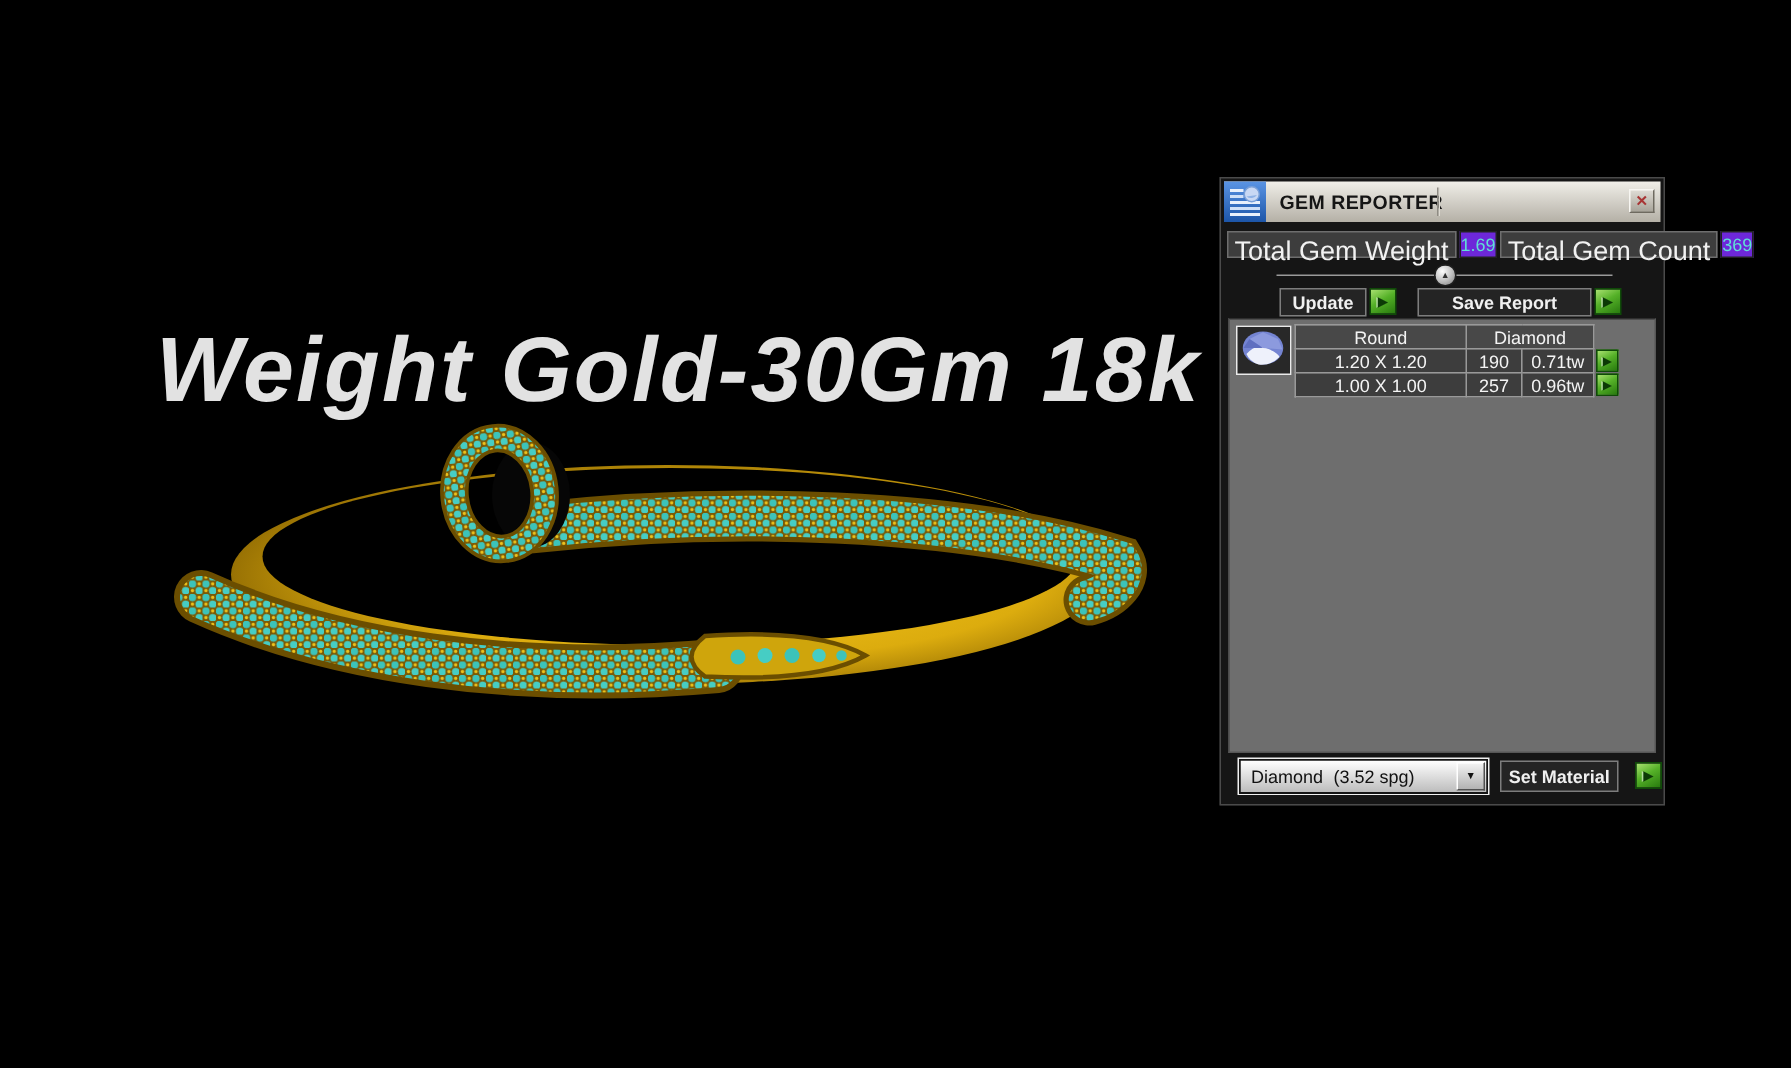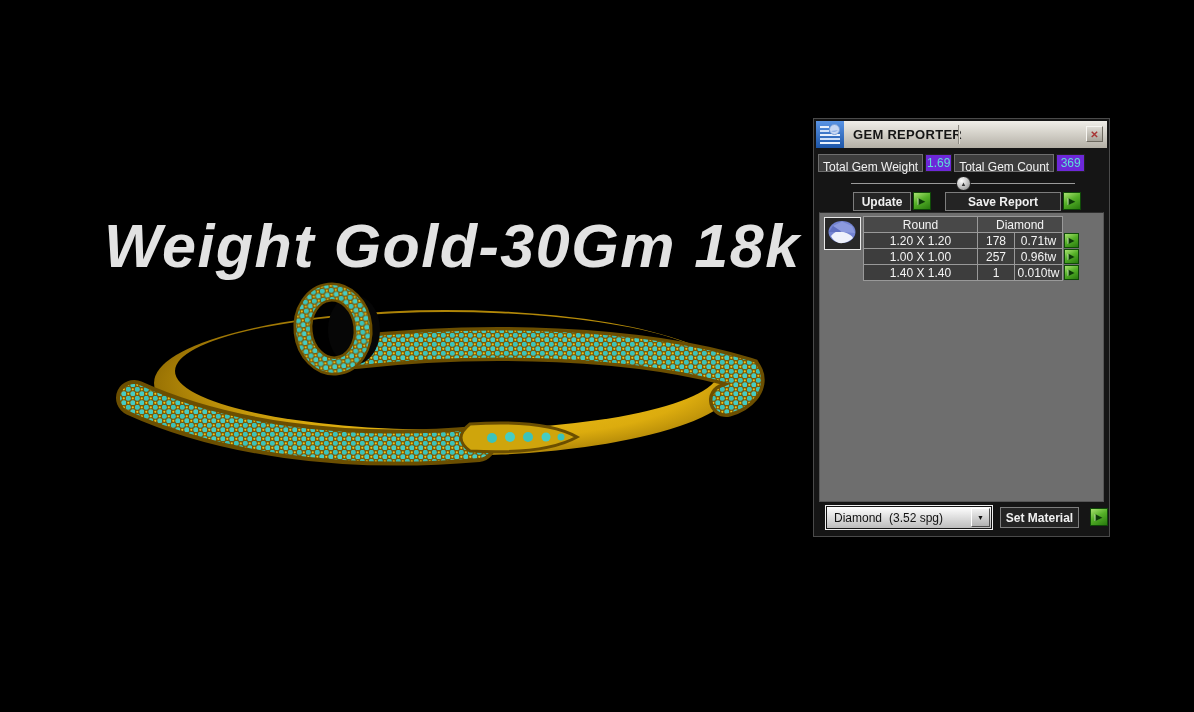--- a/index.html
+++ b/index.html
@@ -24,21 +24,21 @@
   .tb-divider { position:absolute; left:142px; top:4px; bottom:4px; width:0;
                 border-left:1px solid #8f8c84; border-right:1px solid #dedbd3; }
   .tb-close { position:absolute; right:4px; top:5px; width:17px; height:16px;
               background:linear-gradient(#dedbd4,#a8a49a); border:1px solid;
               border-color:#f7f6f2 #6e6a60 #6e6a60 #f7f6f2; color:#a83434;
               font-size:10px; font-weight:bold; display:flex; align-items:center;
               justify-content:center; cursor:default; }
 
   .totals-row { position:absolute; top:34px; left:4px; right:4px; height:19px;
                 display:flex; align-items:center; gap:2px; }
-  .t-label { background:#3d3d3d; border:1px solid #6e6e6e; color:#f2f2f2; font-size:12px;
+  .t-label { background:#3d3d3d; border:1px solid #6e6e6e; color:#f2f2f2; font-size:18px;
              height:18px; line-height:16px; padding:4px 4px; white-space:nowrap; }
   .t-value { background:#6d28d9; color:#5fe0d5; font-size:12px; height:18px; line-height:17px;
              text-align:center; border:1px solid #222; }
   .t-value.w1 { width:27px; } .t-value.w2 { width:29px; }
 
   .slider-row { position:absolute; top:56px; left:0; right:0; height:16px; }
   .slider-line { position:absolute; left:37px; right:34px; top:8px; height:1px; background:#9a9a9a; }
   .slider-knob { position:absolute; left:142px; top:1px; width:15px; height:15px; border-radius:50%;
                  background:radial-gradient(circle at 35% 30%, #fefefe, #bdbdbd 55%, #7d7d7d);
                  border:1px solid #1f1f1f; display:flex; align-items:center; justify-content:center;
@@ -187,42 +187,34 @@
       </div>
       <table class="gem-table">
         <tbody>
           <tr>
             <td class="hd c-size">Round</td>
             <td class="hd" colspan="2">Diamond</td>
             <td class="c-go"></td>
           </tr>
           <tr>
             <td class="c-size">1.20 X 1.20</td>
-            <td class="c-cnt">178</td>
+            <td class="c-cnt">190</td>
             <td class="c-wt">0.71tw</td>
             <td class="c-go">
                 <button class="green-btn"><span>▶</span></button>
               </td>
           </tr>
           <tr>
             <td class="c-size">1.00 X 1.00</td>
             <td class="c-cnt">257</td>
             <td class="c-wt">0.96tw</td>
             <td class="c-go">
                 <button class="green-btn"><span>▶</span></button>
               </td>
           </tr>
-          <tr>
-            <td class="c-size">1.40 X 1.40</td>
-            <td class="c-cnt">1</td>
-            <td class="c-wt">0.010tw</td>
-            <td class="c-go">
-                <button class="green-btn"><span>▶</span></button>
-              </td>
-          </tr>
         </tbody>
       </table>
     </div>
 
     <div class="bottom-bar">
       <div class="dropdown">
         <span class="dd-val">Diamond</span>
         <span class="dd-detail">(3.52 spg)</span>
         <span class="dd-btn">
           <span>▼</span>

